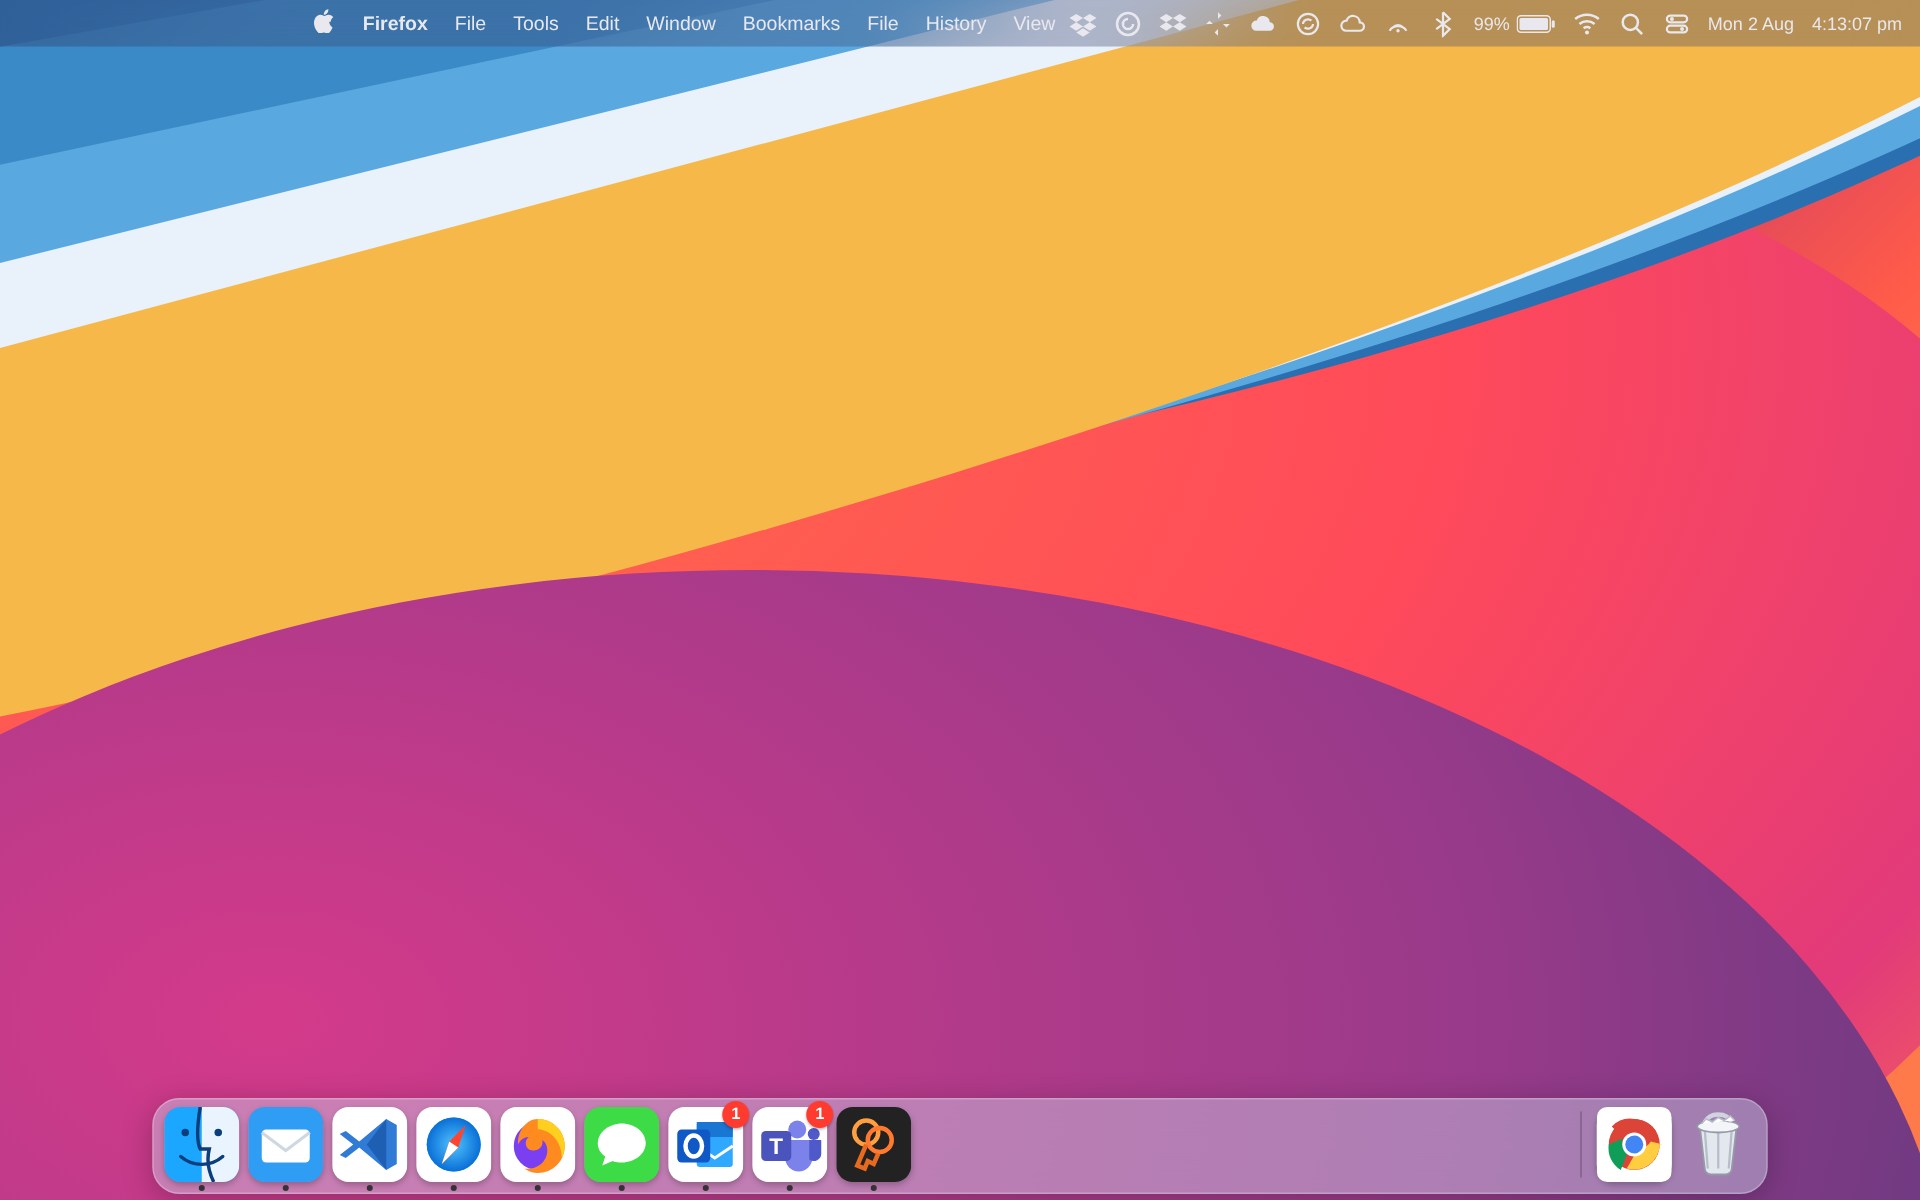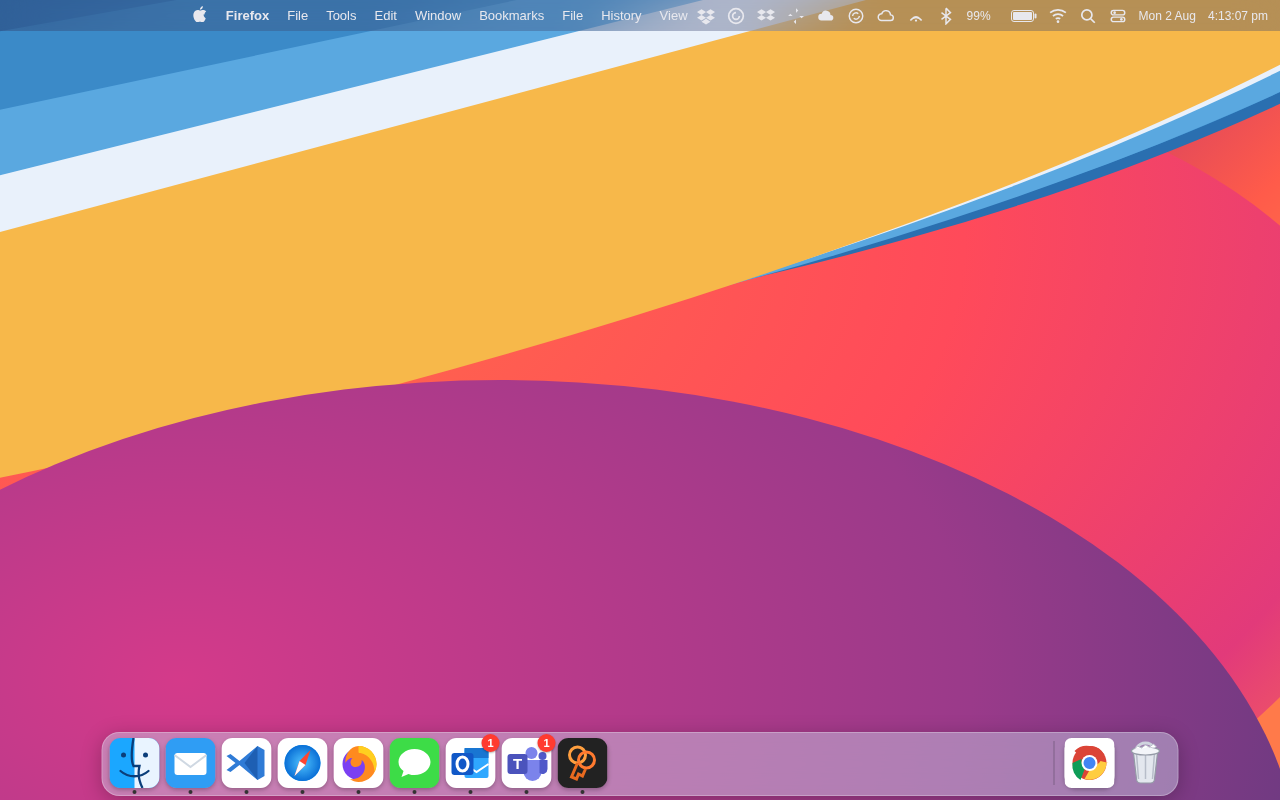--- a/index.html
+++ b/index.html
@@ -36,21 +36,21 @@
     padding: 0 12px;
     z-index: 100;
     justify-content: flex-end;
   }
   .menu-left { display: flex; align-items: center; gap: 0; }
   .menu-left .apple { font-size: 15px; padding: 0 10px 0 0; }
   .menu-left .item { padding: 0 9px; cursor: default; }
   .menu-left .app-name { font-weight: 700; }
   .menu-right { display: flex; align-items: center; gap: 12px; font-size: 12px; }
   .menu-right .icon { display: inline-flex; align-items: center; justify-content: center; width: 18px; height: 18px; }
-  .menu-right .battery-wrap { display: flex; align-items: center; gap: 20px; }
+  .menu-right .battery-wrap { display: flex; align-items: center; gap: 4px; }
   .clock { font-variant-numeric: tabular-nums; }
 
   
   .dock-area {
     position: absolute;
     bottom: 4px;
     left: 50%;
     transform: translateX(-50%);
     display: flex;
     align-items: flex-end;

